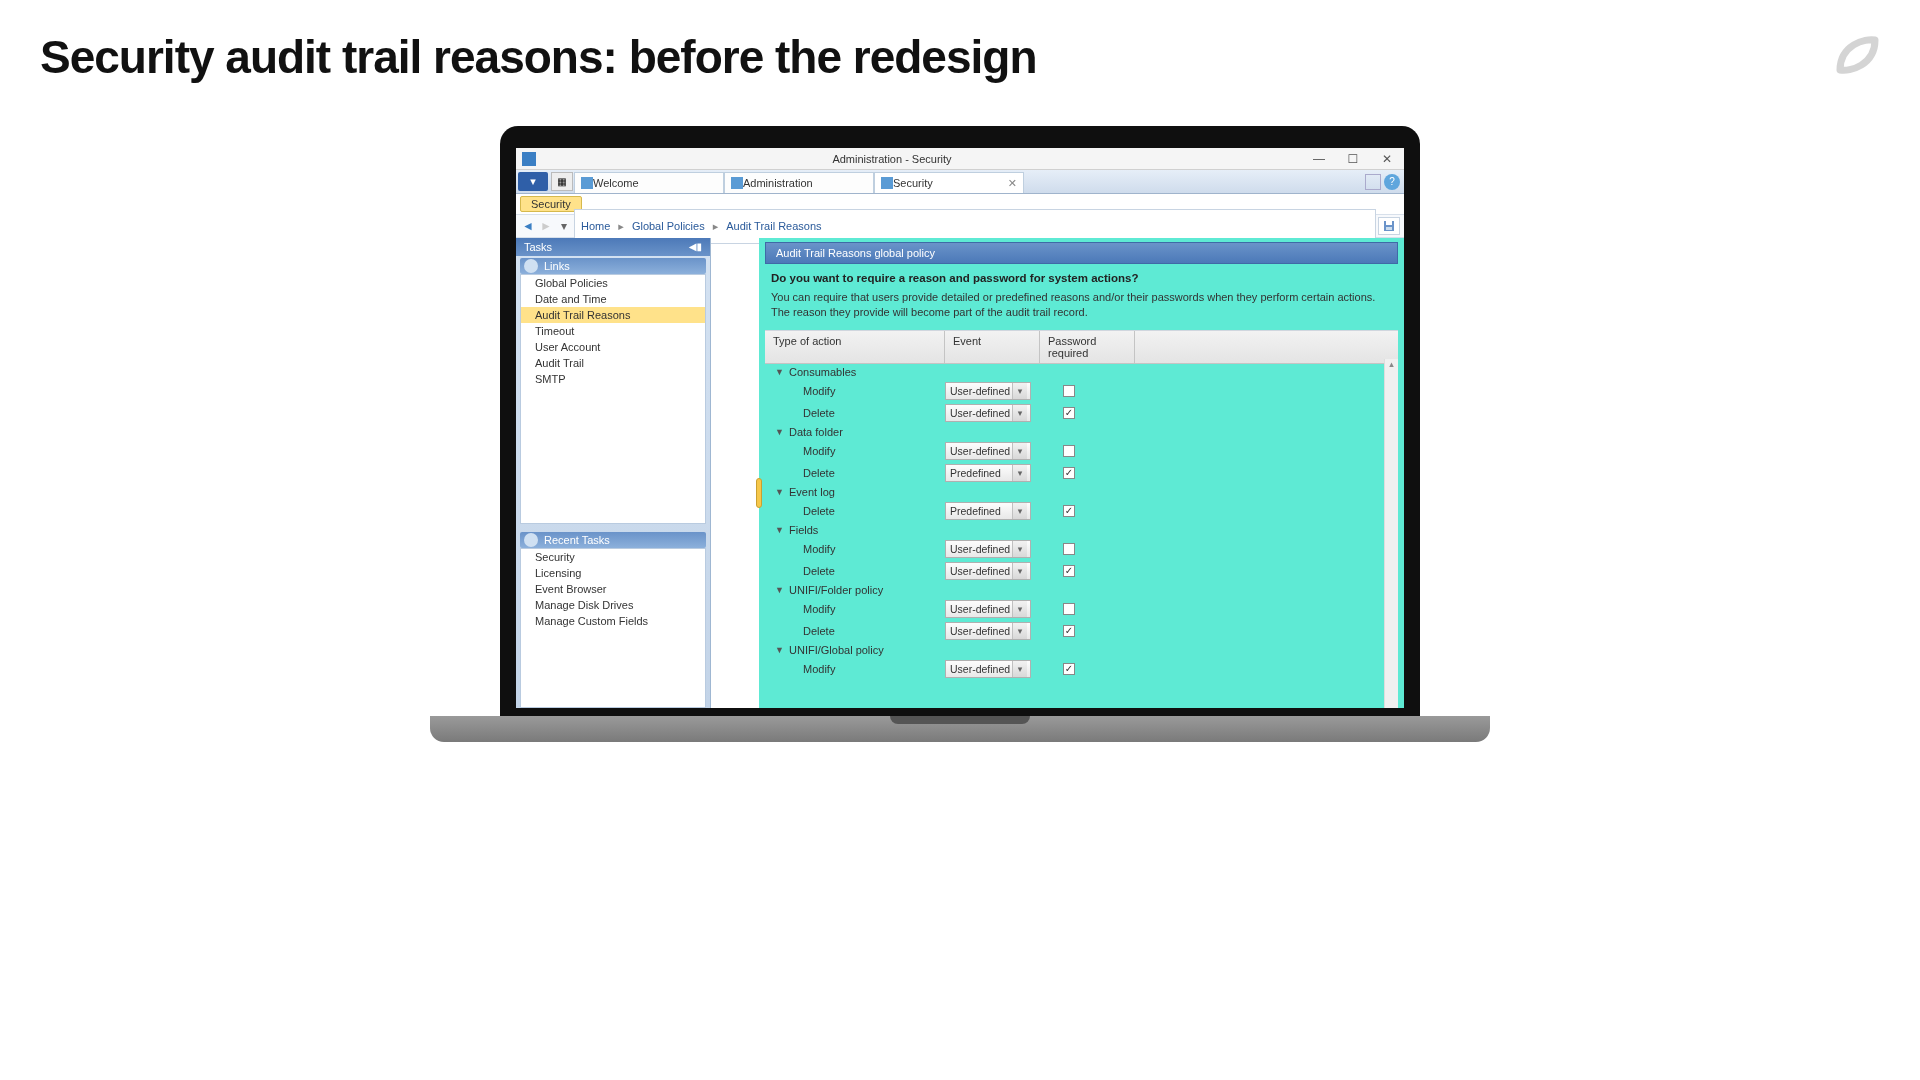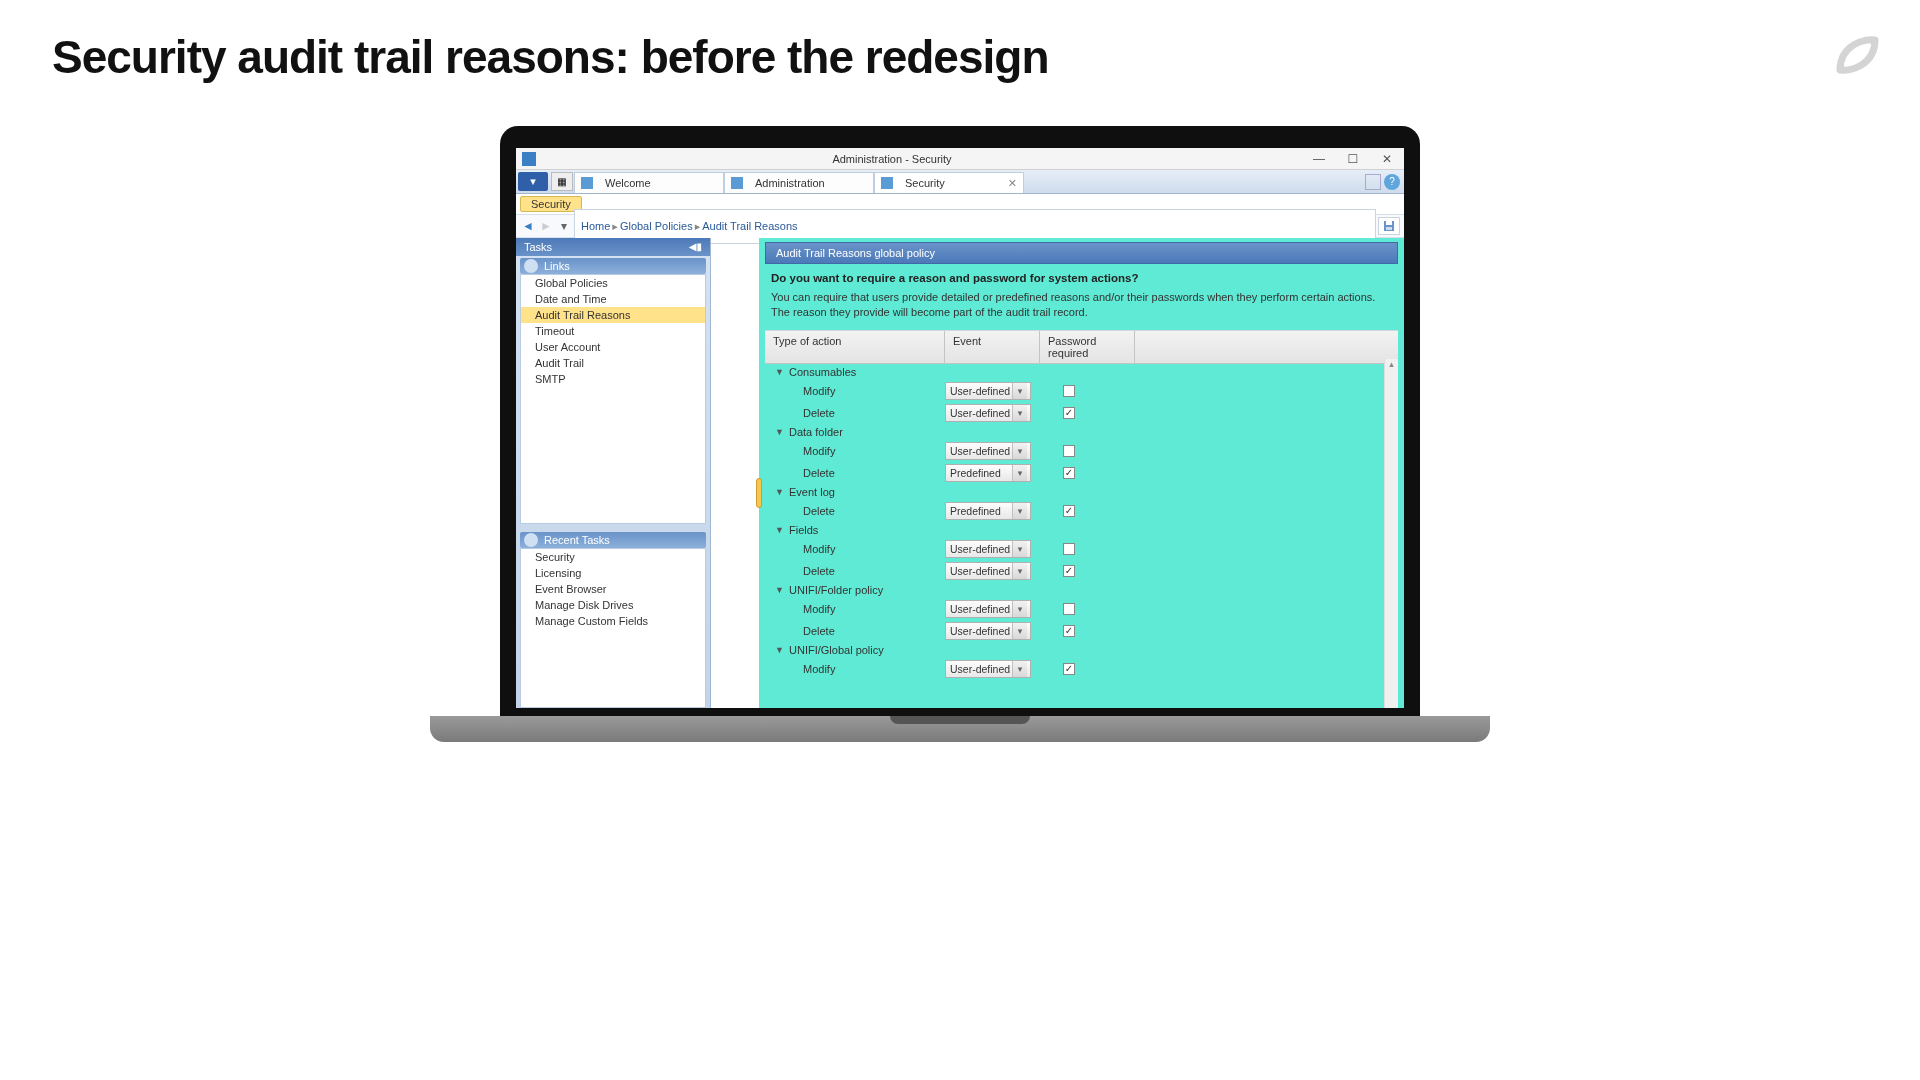--- a/index.html
+++ b/index.html
@@ -1,54 +1,54 @@
 <!DOCTYPE html>
 <html><head>
 <meta charset="utf-8">
 <style>
 * { box-sizing: border-box; margin: 0; padding: 0; }
 body { font-family: "Segoe UI", Tahoma, sans-serif; background: #fff; width: 1920px; height: 1080px; position: relative; }
 
-.slide-title { position: absolute; top: 30px; left: 52px; font-size: 46px; font-weight: 800; color: #111; letter-spacing: -1px; }
+.slide-title { position: absolute; top: 30px; left: 40px; font-size: 46px; font-weight: 800; color: #111; letter-spacing: -1px; }
 .slide-logo { position: absolute; top: 30px; right: 40px; width: 50px; height: 50px; }
 
 .laptop { position: absolute; top: 126px; left: 50%; transform: translateX(-50%); width: 920px; }
 .screen-bezel { background: #0f0f0f; border-radius: 18px 18px 0 0; padding: 22px 16px 8px 16px; }
 .screen { background: #fff; width: 100%; height: 560px; overflow: hidden; display: flex; flex-direction: column; font-size: 11px; }
 .laptop-base { height: 26px; background: linear-gradient(#9a9a9a, #7a7a7a); border-radius: 0 0 14px 14px; margin: 0 -70px; position: relative; }
 .laptop-notch { width: 140px; height: 8px; background: #555; border-radius: 0 0 10px 10px; position: absolute; left: 50%; top: 0; transform: translateX(-50%); }
 
 
 .title-bar { height: 22px; display: flex; align-items: center; background: #f5f5f5; border-bottom: 1px solid #d0d0d0; }
 .title-bar .app-icon { width: 14px; height: 14px; background: #3b7fc4; margin: 0 6px; }
 .title-bar .title { flex: 1; text-align: center; color: #333; font-size: 11px; padding-right: 60px; }
 .win-controls { display: flex; }
 .win-controls div { width: 34px; text-align: center; font-size: 12px; color: #555; cursor: pointer; }
 
 
 .ribbon { height: 24px; background: linear-gradient(#e6eef8, #cfdcec); border-bottom: 1px solid #a0b4cc; display: flex; align-items: stretch; }
 .ribbon .grid-btn { width: 30px; background: #2f5fa8; margin: 2px; border-radius: 2px; display: flex; align-items: center; justify-content: center; color: #fff; }
 .ribbon .menu-btn { width: 22px; background: #eee; margin: 2px 1px; border: 1px solid #bbb; display: flex; align-items: center; justify-content: center; font-size: 10px; }
 .tabs { display: flex; flex: 1; }
-.tab { width: 150px; border: 1px solid #bfcfdf; border-bottom: none; background: #fdfdfd; margin-top: 2px; display: flex; align-items: center; padding: 0 6px; gap: 12px; font-size: 11px; color: #333; }
+.tab { width: 150px; border: 1px solid #bfcfdf; border-bottom: none; background: #fdfdfd; margin-top: 2px; display: flex; align-items: center; padding: 0 6px; gap: 0; font-size: 11px; color: #333; }
 .tab.active { background: #fff; }
 .tab .tab-icon { width: 12px; height: 12px; background: #5a9bd5; }
 .tab .close { margin-left: auto; color: #888; }
 .ribbon-right { display: flex; align-items: center; padding-right: 4px; gap: 3px; }
 .ribbon-right .icon { width: 16px; height: 16px; border: 1px solid #aac; }
 .ribbon-right .help { width: 16px; height: 16px; border-radius: 50%; background: #5fa6dd; color: #fff; text-align: center; line-height: 16px; font-size: 10px; }
 
 
 .sec-row { height: 20px; background: #fff; display: flex; align-items: center; padding-left: 4px; }
 .sec-pill { background: #ffe28a; border: 1px solid #d6b94d; border-radius: 2px; padding: 1px 10px; font-size: 11px; color: #333; }
 
 
 .crumb-row { height: 24px; display: flex; align-items: center; background: #f7f9fc; border-top: 1px solid #d7e0eb; border-bottom: 1px solid #d7e0eb; padding: 0 4px; gap: 2px; }
 .nav-arrow { width: 16px; height: 16px; display: flex; align-items: center; justify-content: center; font-size: 12px; }
-.crumb-bar { flex: 1; height: 35px; border: 1px solid #c8d4e2; background: #fff; display: flex; align-items: center; padding: 0 6px; gap: 2px; font-size: 11px; color: #2a5a9a; }
+.crumb-bar { flex: 1; height: 35px; border: 1px solid #c8d4e2; background: #fff; display: flex; align-items: center; padding: 0 6px; gap: 8px; font-size: 11px; color: #2a5a9a; }
 .crumb-bar .sep { color: #888; }
 .save-slot { width: 22px; height: 18px; border: 1px solid #c8d4e2; background: #fff; display: flex; align-items: center; justify-content: center; }
 .save-slot svg { width: 12px; height: 12px; }
 
 
 .body { flex: 1; display: flex; overflow: hidden; }
 
 
 .left { width: 195px; background: linear-gradient(#d4e2f2, #c3d4e8); border-right: 1px solid #9fb7d2; display: flex; flex-direction: column; }
 .panel-hdr { background: linear-gradient(#4c79b8, #6a93c9); color: #fff; font-size: 11px; padding: 3px 8px; display: flex; align-items: flex-start; justify-content: space-between; }

